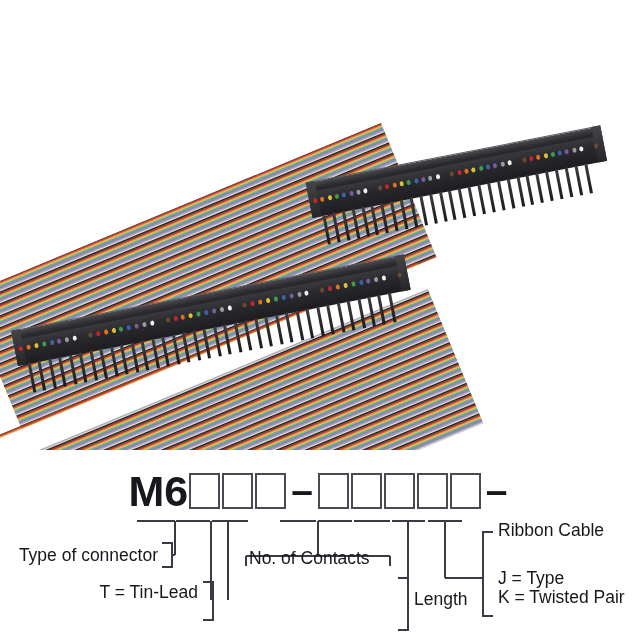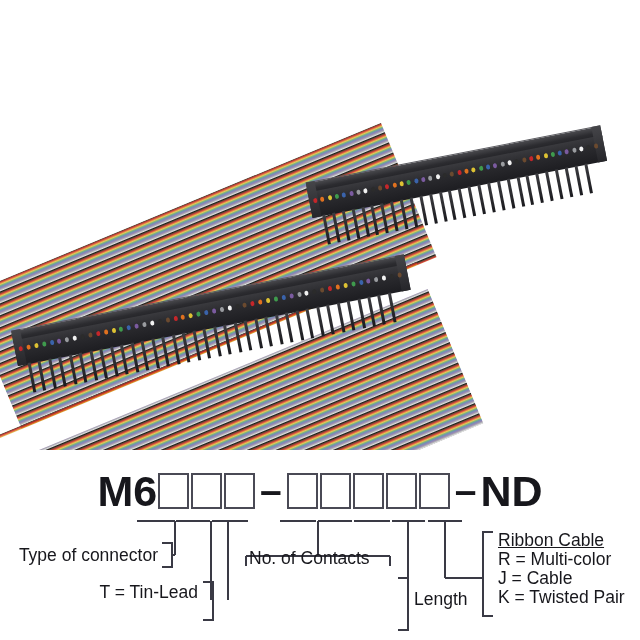--- a/index.html
+++ b/index.html
@@ -391,21 +391,20 @@
       </span>
     <span class="pn-dash">–</span>
     <span class="pn-boxgroup" id="grp2">
         <span class="pn-box"></span>
         <span class="pn-box"></span>
         <span class="pn-box"></span>
         <span class="pn-box"></span>
         <span class="pn-box"></span>
       </span>
     <span class="pn-dash">–</span>
-    <span class="pn-text">ND</span>
   </div>
 
   <svg id="leaders" viewBox="0 0 640 190">
     <g fill="none" stroke="#3a3a45" stroke-width="1.7" shape-rendering="crispEdges">
 
       <path d="M137,71 L175,71"></path>
       <path d="M175,71 L175,105"></path>
 
       <path d="M162,93 L172,93 L172,117 L162,117"></path>
       <path d="M172,105 L175,105"></path>
@@ -440,18 +439,17 @@
   </svg>
 
   <div class="lbl lbl-right" style="left:60px; top:133px; width:138px;">T = Tin-Lead</div>
 
   <div class="lbl lbl-right" style="left:6px; top:96px; width:152px;">Type of connector</div>
 
   <div class="lbl" style="left:249px; top:99px;">No. of Contacts</div>
 
   <div class="lbl" style="left:414px; top:140px;">Length</div>
 
-  <div class="lbl" style="left:498px; top:81px;text-decoration:underline;">Ribbon Cable</div>
-  <div class="lbl" style="left:498px; top:100px;">R = Multi-color</div>
-  <div class="lbl" style="left:498px; top:119px;">J = Cable</div>
+  <div class="lbl" style="left:498px; top:71px;">Ribbon Cable</div>
+  <div class="lbl" style="left:498px; top:119px;">J = Type</div>
   <div class="lbl" style="left:498px; top:138px;">K = Twisted Pair</div>
 
 </div>
 
 </body></html>

